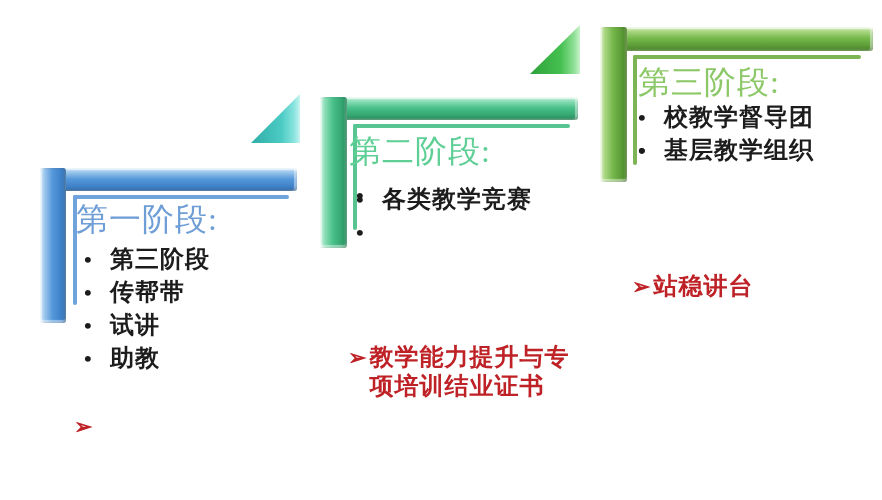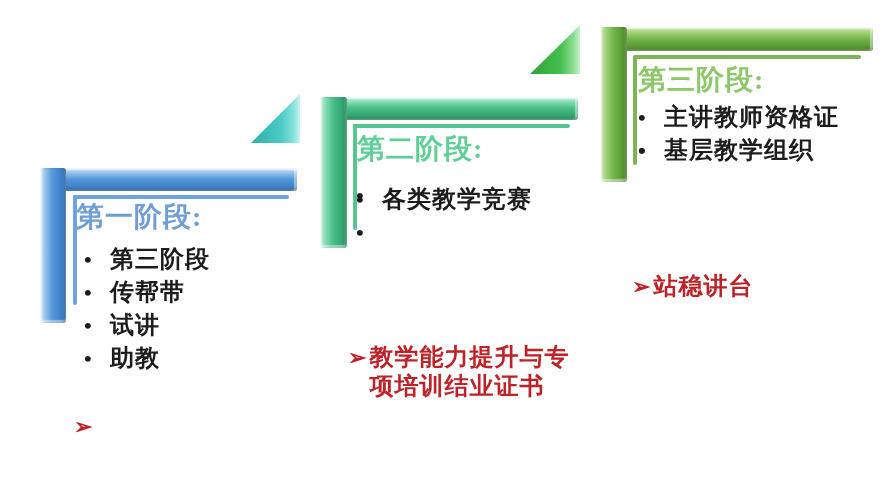--- a/index.html
+++ b/index.html
@@ -25,21 +25,21 @@
   .line-blue{background:#6fa3dc;}
   .line-green2{background:#57c591;}
   .line-green3{background:#7db554;}
 
   
   .triangle{clip-path:polygon(0% 100%,100% 0%,100% 100%);}
   .tri-teal{background:linear-gradient(90deg,#2fada6 0%,#4bcbc4 62%,#8ae4df 88%,#c8f4f1 100%);}
   .tri-green{background:linear-gradient(90deg,#2da13a 0%,#46c050 62%,#8fdf96 88%,#c9f2cb 100%);}
 
   
-  .stage-title{font-size:28px;font-weight:bold;letter-spacing:1px;white-space:nowrap;}
+  .stage-title{font-size:32px;font-weight:normal;letter-spacing:1px;white-space:nowrap;}
   .t-blue{color:#6f9ed6;} .t-green2{color:#5fcf96;} .t-green3{color:#8cc868;}
 
   .bullets{font-size:24px;font-weight:bold;color:#1c1c1c;line-height:29px;}
   .bullets .li{position:relative;padding-left:26px;margin-bottom:4px;letter-spacing:1px;}
   .bullets .dot{position:absolute;left:0;top:0;font-size:22px;}
   .b1 .li{margin-bottom:0;line-height:33px;}
 
   .outcome{display:flex;color:#be2126;font-size:24px;font-weight:bold;line-height:29px;letter-spacing:1px;}
   .outcome .arrow{flex:0 0 auto;margin-right:2px;font-size:22px;line-height:29px;}
 </style>
@@ -69,21 +69,21 @@
   </div>
 
   <div>
     <div class="abs triangle tri-teal" style="left:251px;top:94px;width:49px;height:49px;"></div>
 
     <div class="abs hbar green2-h" style="left:320px;top:97px;width:258px;height:23px;"></div>
     <div class="abs vbar green2-v" style="left:320px;top:97px;width:27px;height:151px;"></div>
     <div class="abs inner-line-h line-green2" style="left:353px;top:124px;width:217px;height:4px;"></div>
     <div class="abs inner-line-v line-green2" style="left:353px;top:124px;width:4px;height:106px;"></div>
 
-    <div class="abs stage-title t-green2" style="left:357px;top:130px;text-align:center;">第二阶段:</div>
+    <div class="abs stage-title t-green2" style="left:349px;top:130px;text-align:center;">第二阶段:</div>
 
     <div class="abs bullets" style="left:356px;top:181px;width:226px;">
       <div class="li"><span class="dot">•</span></div>
       <div class="li"><span class="dot">•</span><span>各类教学竞赛</span></div>
       <div class="li"><span class="dot">•</span></div>
     </div>
 
     <div class="abs outcome" style="left:348px;top:343px;width:240px;">
       <span class="arrow">➢</span>
       <span>
@@ -97,21 +97,21 @@
     <div class="abs triangle tri-green" style="left:530px;top:25px;width:50px;height:49px;"></div>
 
     <div class="abs hbar green3-h" style="left:600px;top:27px;width:273px;height:24px;"></div>
     <div class="abs vbar green3-v" style="left:600px;top:27px;width:27px;height:155px;"></div>
     <div class="abs inner-line-h line-green3" style="left:633px;top:55px;width:228px;height:4px;"></div>
     <div class="abs inner-line-v line-green3" style="left:633px;top:55px;width:4px;height:110px;"></div>
 
     <div class="abs stage-title t-green3" style="left:638px;top:61px;">第三阶段:</div>
 
     <div class="abs bullets" style="left:638px;top:103px;width:226px;">
-      <div class="li"><span class="dot">•</span><span>主讲教师资格证</span></div>
+      <div class="li"><span class="dot">•</span><span>校教学督导团</span></div>
       <div class="li"><span class="dot">•</span></div>
       <div class="li"><span class="dot">•</span><span>基层教学组织</span></div>
     </div>
 
     <div class="abs outcome" style="left:632px;top:272px;width:200px;">
       <span class="arrow">➢</span>
       <span>
         <span>站稳讲台</span>
       </span>
     </div>

